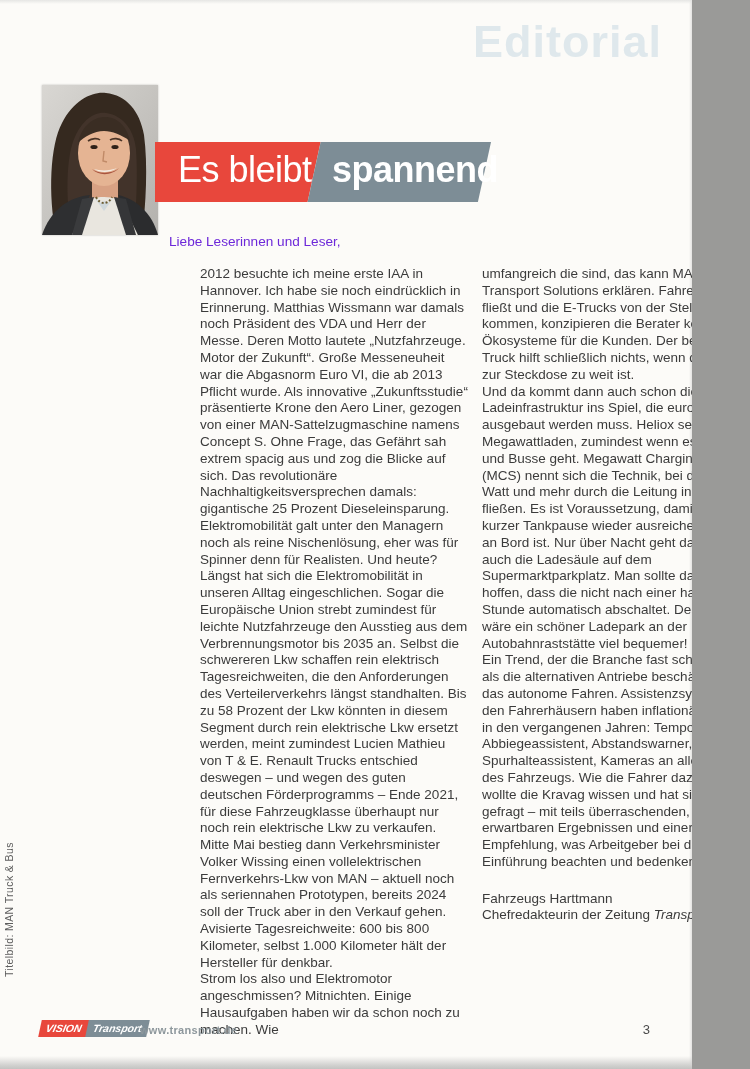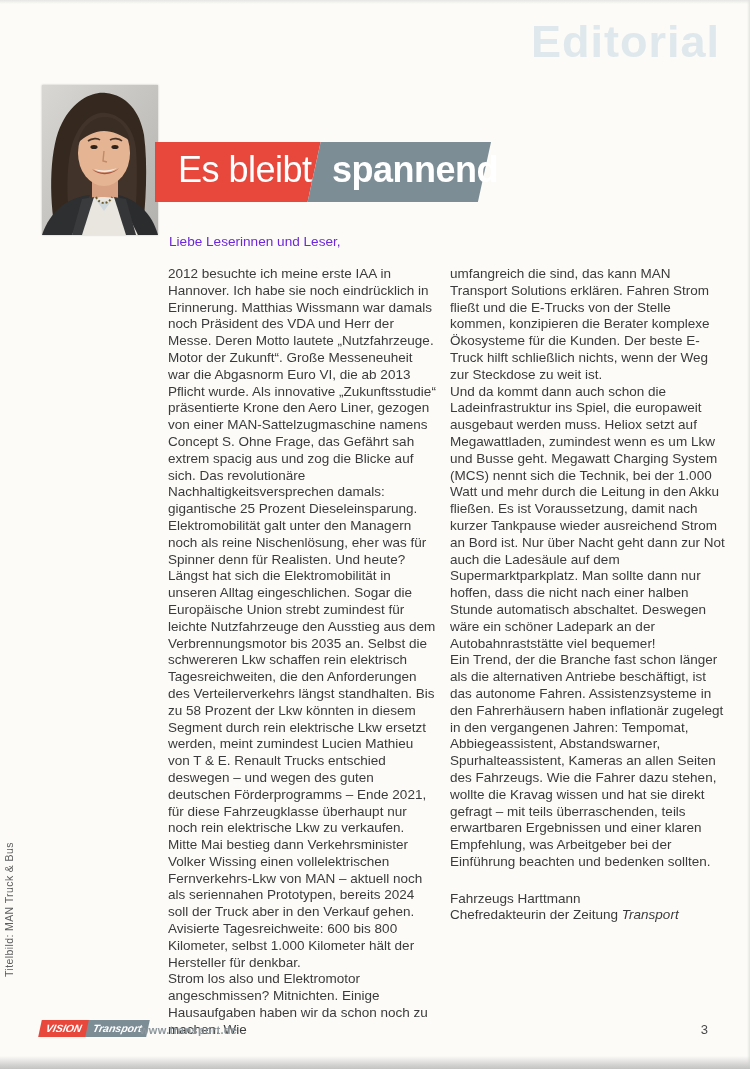--- a/index.html
+++ b/index.html
@@ -1,18 +1,18 @@
 <!DOCTYPE html>
 <html><head>
 <meta charset="utf-8">
 <style>
   html,body{margin:0;padding:0;background:#9a9a98;}
   .page{
     position:relative;
-    width:750px;height:1069px;
+    width:692px;height:1069px;
     background:#fcfbf8;
     overflow:hidden;
     font-family:"Liberation Sans",sans-serif;
     color:#3b3b3b;
   }
   
   .edge-top{position:absolute;top:0;left:0;width:100%;height:4px;
     background:linear-gradient(to bottom,#e6e6e4,rgba(252,251,248,0));}
   .edge-bottom{position:absolute;bottom:0;left:0;width:100%;height:13px;
     background:linear-gradient(to bottom,rgba(252,251,248,0),#d2d2d0 70%,#c3c3c1);}
@@ -35,21 +35,21 @@
   .banner-red,.banner-gray{position:absolute;top:0;left:0;width:100%;height:100%;}
   .banner-red{background:#e8473c;clip-path:polygon(0 0,49.3% 0,45.4% 100%,0 100%);}
   .banner-gray{background:#7d8d96;clip-path:polygon(49.3% 0,100% 0,96.1% 100%,45.4% 100%);}
   .banner-text{position:absolute;top:7px;left:0;width:100%;
     font-size:36px;font-weight:400;color:#ffffff;letter-spacing:-0.5px;white-space:nowrap;}
   .banner-part1{position:absolute;left:23px;}
   .banner-part2{position:absolute;left:177px;font-weight:bold;}
 
   .greeting{position:absolute;left:169px;top:234px;font-size:13.6px;color:#6d28d9;}
 
-  .col{position:absolute;top:266px;font-size:13.5px;line-height:16.8px;color:#3b3b3b;}
+  .col{position:absolute;top:266px;font-size:13.5px;line-height:16.8px;color:#3b3b3b;margin-left:32px;}
   .col p{margin:0;}
   .col-left{left:168px;width:270px;}
   .col-right{left:450px;width:280px;}
 
   .signature{margin-top:20px;}
   .signature em{font-style:italic;}
 
   .credit-vertical{
     position:absolute;left:3px;top:826px;height:168px;width:18px;
     writing-mode:vertical-rl;transform:rotate(180deg);

